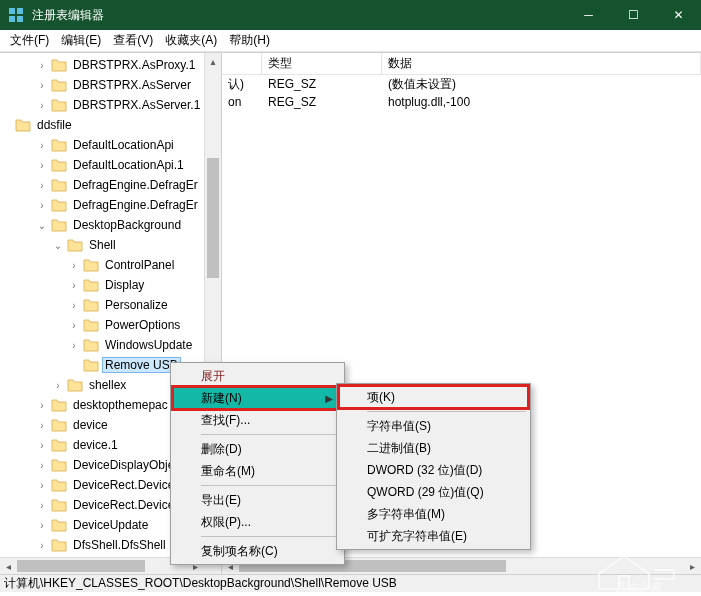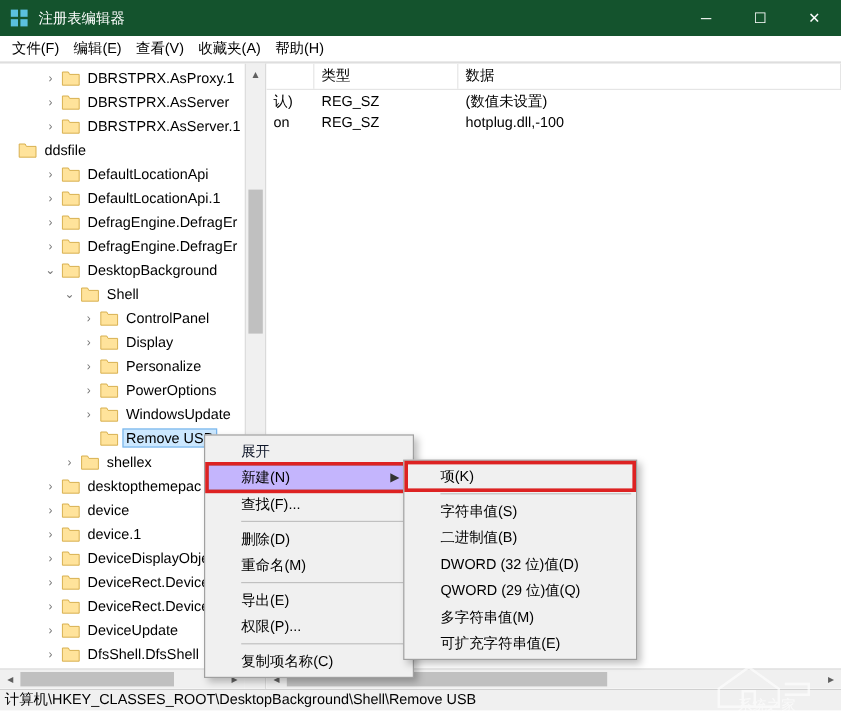--- a/index.html
+++ b/index.html
@@ -39,22 +39,22 @@
 .scrollbar-h { position: absolute; left: 0; right: 17px; bottom: 0; height: 17px; background: #f0f0f0; border-top: 1px solid #ddd; display: flex; }
 .scrollbar-h .arrow { width: 17px; display: flex; align-items: center; justify-content: center; color: #606060; font-size: 10px; }
 .scrollbar-h .track { flex: 1; position: relative; }
 .scrollbar-h .thumb { position: absolute; top: 2px; bottom: 2px; background: #c0c0c0; }
 .corner { position: absolute; right: 0; bottom: 0; width: 17px; height: 17px; background: #f0f0f0; }
 
 .statusbar { height: 18px; background: #f0f0f0; border-top: 1px solid #d0d0d0; display: flex; align-items: center; padding: 0 4px; font-size: 12px; }
 
 .context-menu { position: absolute; background: #f0f0f0; border: 1px solid #a0a0a0; box-shadow: 3px 3px 6px rgba(0,0,0,0.25); padding: 2px; }
 .context-menu .mi { height: 22px; display: flex; align-items: center; padding: 0 28px 0 28px; position: relative; white-space: nowrap; }
-.context-menu .mi.hover { background: #c4b5fd; border: 1px solid #7bb6ec; padding: 0 27px; }
-.context-menu .mi.disabled { color: #0f172a; }
+.context-menu .mi.hover { background: #14b8a6; border: 1px solid #7bb6ec; padding: 0 27px; }
+.context-menu .mi.disabled { color: #7f1d1d; }
 .context-menu .sep { height: 1px; background: #c0c0c0; margin: 3px 2px 3px 28px; }
 .context-menu .mi .sub-arrow { position: absolute; right: 8px; font-size: 10px; color: #333; }
 .redbox { outline: 3px solid #d22; outline-offset: -1px; }
 
 .watermark { position: absolute; right: 2px; bottom: 2px; opacity: 0.65; pointer-events: none; }
 .watermark svg { display: block; }
 </style>
 </head>
 <body>
 

